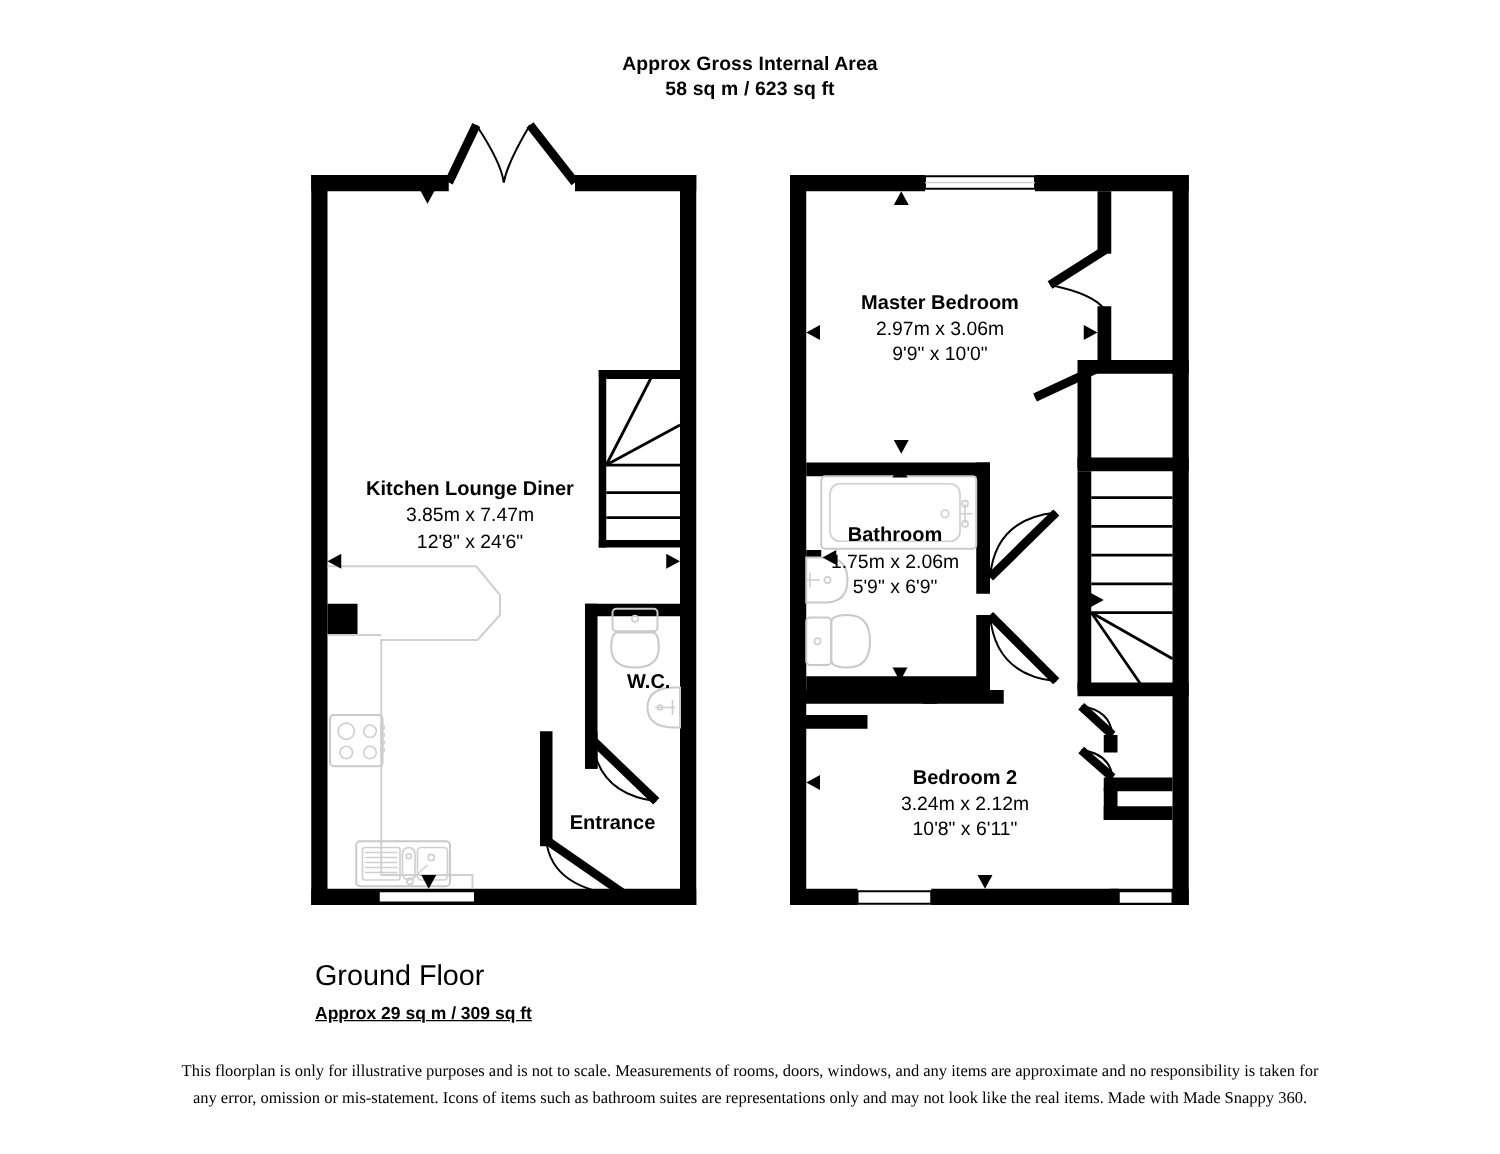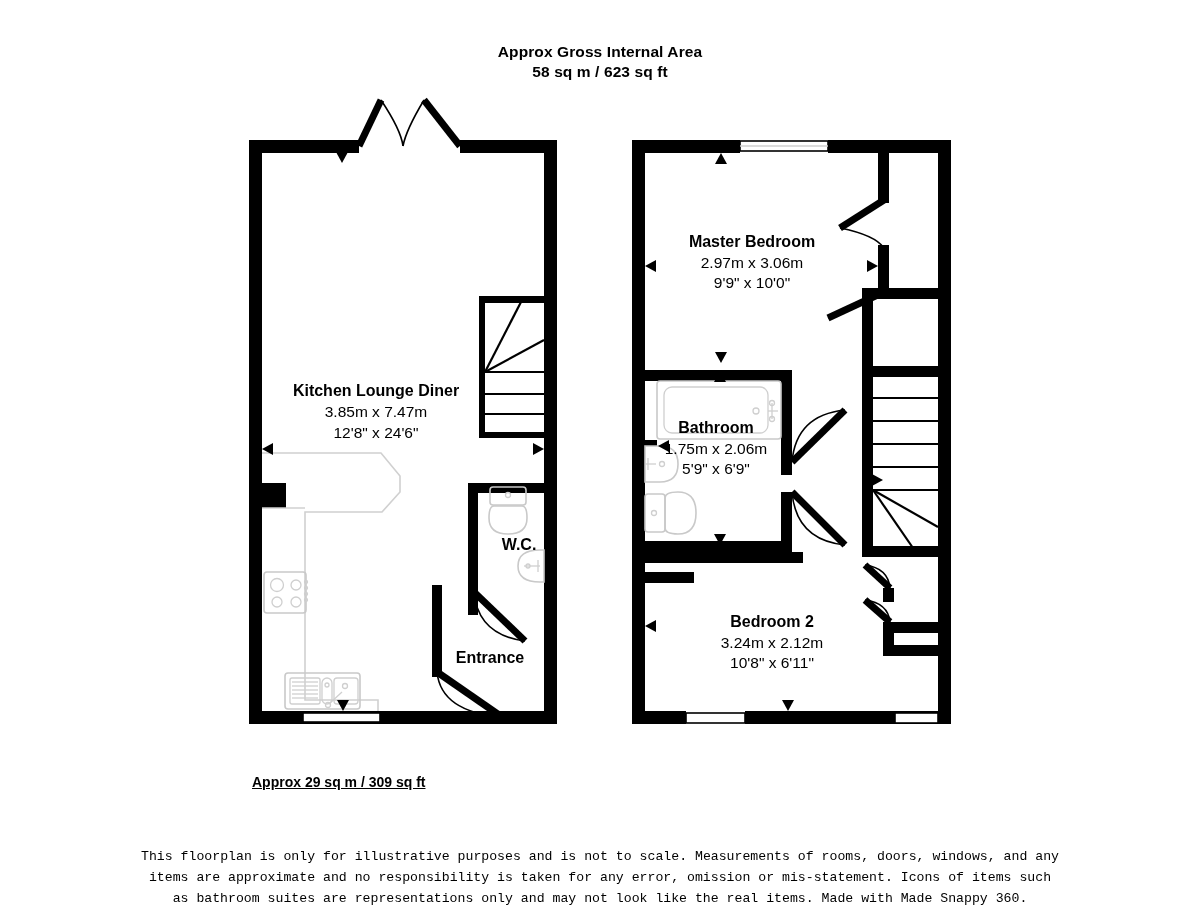--- a/index.html
+++ b/index.html
@@ -64,21 +64,21 @@
   #first-caption  { left: 632px; top: 766px; }
 
   .disclaimer {
     position: absolute;
     top: 846px;
     left: 140px;
     width: 920px;
     text-align: center;
     font-size: 13.2px;
     line-height: 21px;
-    font-family: Liberation Mono, monospace;
+    font-family: Liberation Serif, serif;
   }
 
   
   .room-name {
     font-family: "Liberation Sans", sans-serif;
     font-size: 16px;
     font-weight: bold;
     text-anchor: middle;
   }
   .room-dim {
@@ -418,19 +418,20 @@
         <text class="room-dim" x="716" y="474">5'9" x 6'9"</text>
 
         <text class="room-name" x="772" y="627">Bedroom 2</text>
         <text class="room-dim" x="772" y="648">3.24m x 2.12m</text>
         <text class="room-dim" x="772" y="668">10'8" x 6'11"</text>
       </g>
     </g>
   </svg>
 
   <div class="floor-caption" id="ground-caption">
+    <div class="ftitle">Ground Floor</div>
     <div class="fsub">Approx 29 sq m / 309 sq ft</div>
   </div>
 
 
   <div class="disclaimer">This floorplan is only for illustrative purposes and is not to scale. Measurements of rooms, doors, windows, and any items are approximate and no responsibility is taken for any error, omission or mis-statement. Icons of items such as bathroom suites are representations only and may not look like the real items. Made with Made Snappy 360.</div>
 
 </div>
 
 </body></html>

